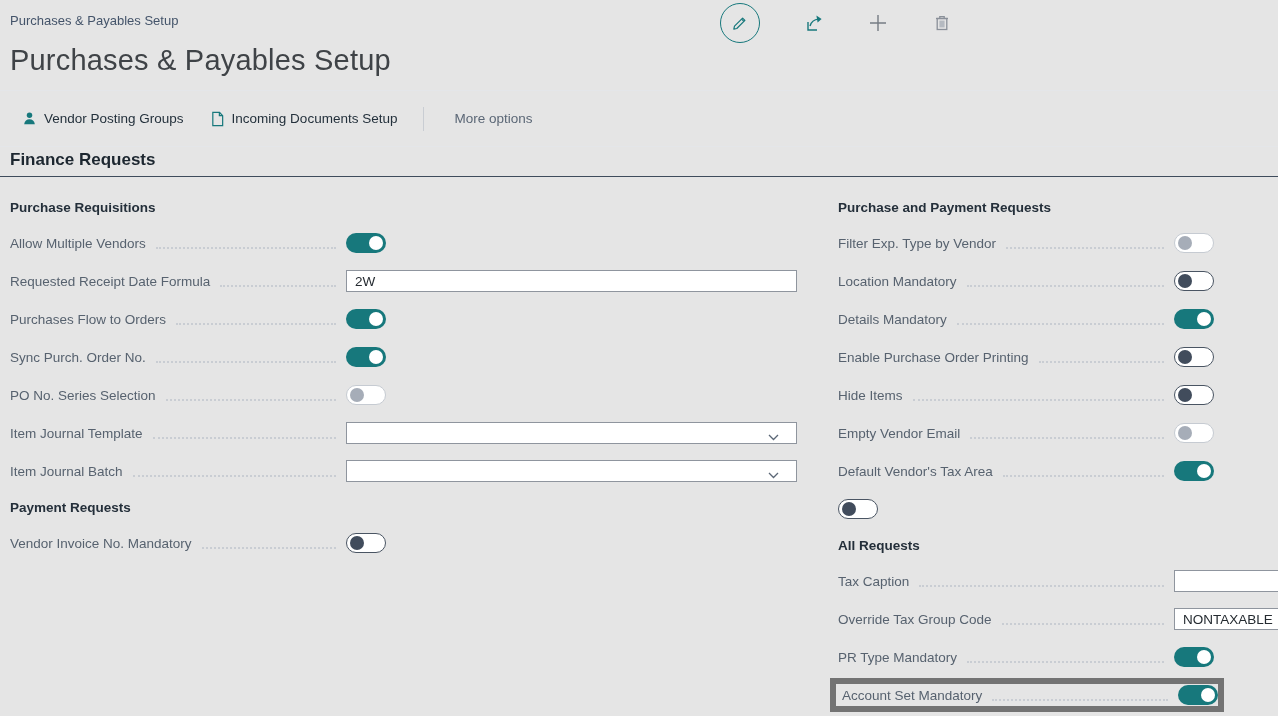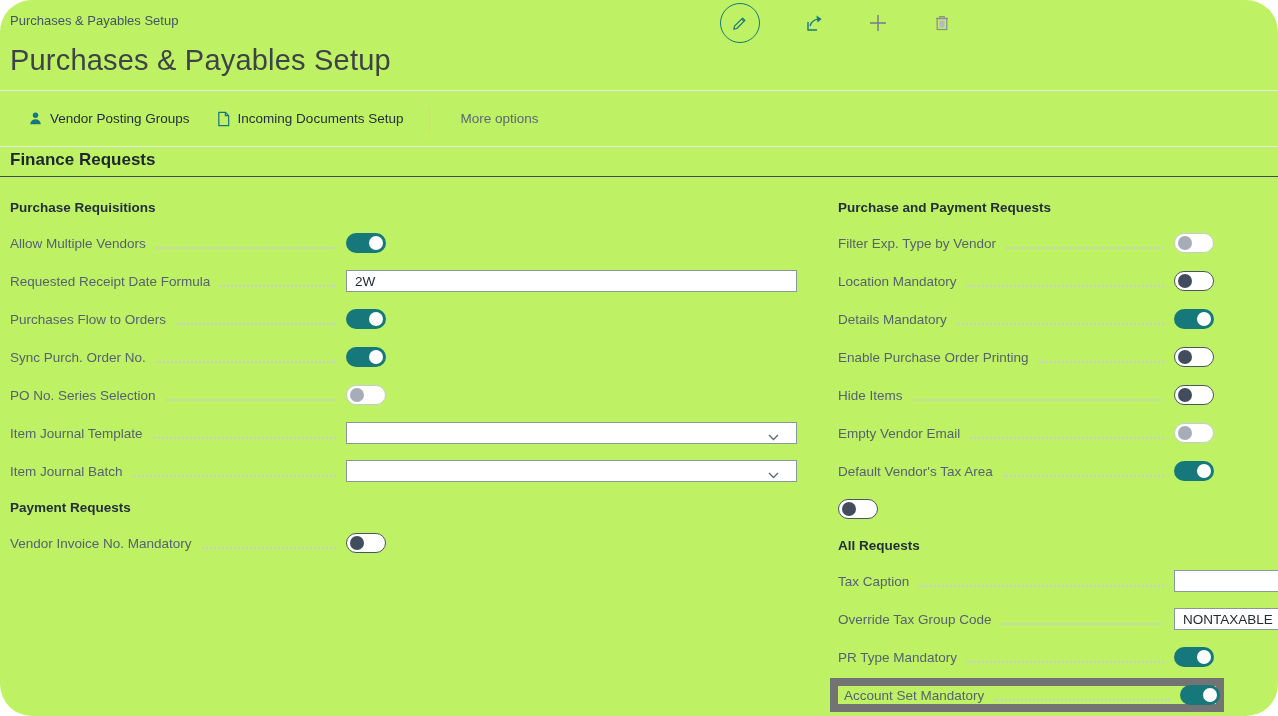--- a/index.html
+++ b/index.html
@@ -1,31 +1,31 @@
 <!DOCTYPE html>
 <html><head>
 <meta charset="utf-8">
 <style>
   * { margin:0; padding:0; box-sizing:border-box; }
   html,body { width:1278px; height:716px; overflow:hidden; background:#fff;
     font-family:"Liberation Sans","DejaVu Sans",sans-serif; color:#2b3440; }
-  .stage { position:relative; width:1278px; height:716px; background:#bef264;border-radius:32px; }
+  .stage { position:relative; width:1278px; height:716px; background:#e5e5e5; }
 
   .breadcrumb { position:absolute; left:10px; top:13px; font-size:13px; color:#44546a; cursor:pointer; }
 
   .top-icons { position:absolute; left:720px; top:2px; height:42px; display:flex; align-items:center; }
   .icon-btn { display:flex; align-items:center; justify-content:center; cursor:pointer; }
   .edit-circle { width:40px; height:40px; border:1px solid #17787c; border-radius:50%; margin-right:22px; }
   .plain-ic { width:22px; height:22px; margin:0 21px; }
 
   .page-title { position:absolute; left:10px; top:44px; font-size:29px; font-weight:300; color:#3f4347; letter-spacing:.2px; }
 
   .action-bar { position:absolute; left:0; right:0; top:90px; height:57px;
     border-top:1px solid #e4e6e9; border-bottom:1px solid #e4e6e9;
-    display:flex; align-items:center; padding-left:28px; font-size:13.5px; }
+    display:flex; align-items:center; padding-left:22px; font-size:13.5px; }
   .action-item { display:flex; align-items:center; gap:7px; margin-right:26px; cursor:pointer; color:#24313c; }
   .action-sep { width:1px; height:24px; background:#c9cdd3; margin:0 2px 0 0; }
   .more-options { color:#5b6776; margin-left:28px; cursor:pointer; }
 
   .section-header { position:absolute; left:0; right:0; top:146px; height:31px;
     border-bottom:1px solid #3f4c5c; }
   .section-header span { position:absolute; left:10px; top:4px; font-size:17px; font-weight:700; color:#1d2730; }
 
   .content { position:absolute; left:0; top:178px; right:0; }
   .col { position:absolute; top:12px; }
@@ -47,21 +47,21 @@
   .toggle.off-disabled { background:#fff; border:1px solid #c6cbd2; cursor:default; }
   .toggle.off-disabled .knob { left:3px; background:#a6adb8; }
 
   .text-input { height:22px; border:1px solid #8f959e; background:#fff; font-size:13.5px;
     color:#252b31; padding:0 8px; font-family:inherit; outline:none; flex:none; }
   .input-left { width:451px; }
   .input-right { width:240px; }
   .select-box { position:relative; display:flex; align-items:center; }
   .select-box .chev { position:absolute; right:9px; pointer-events:none; }
 
-  .row-highlight { height:34px; border:8px solid #737373; width:394px; margin:2px 0 2px -8px; padding-left:6px; }
+  .row-highlight { height:34px; border:6px solid #737373; width:394px; margin:2px 0 2px -8px; padding-left:6px; }
 
   svg { display:block; }
 </style>
 </head>
 <body>
 
 <div class="stage">
 
   <div class="breadcrumb">Purchases &amp; Payables Setup</div>
 

